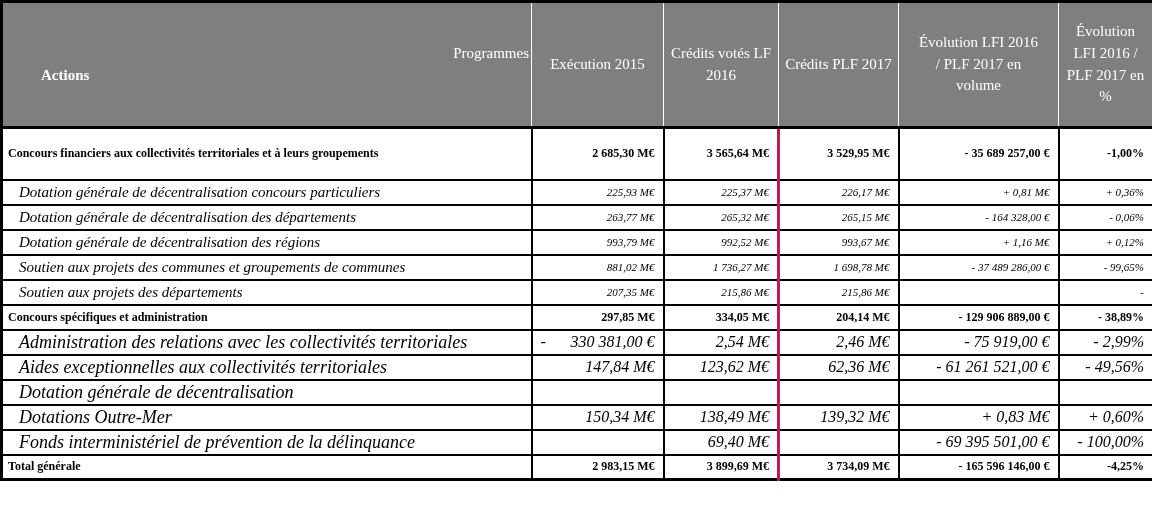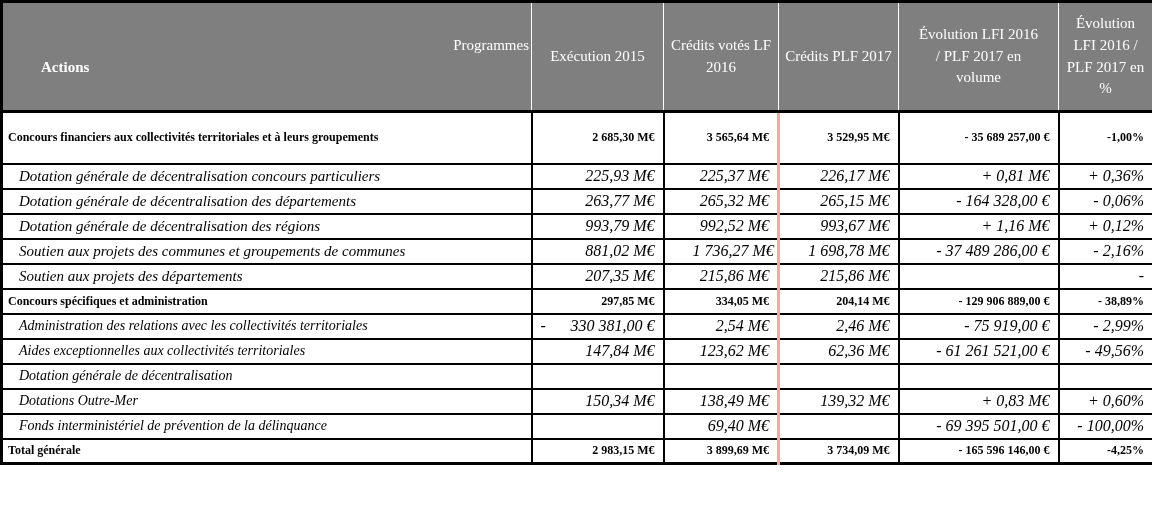--- a/index.html
+++ b/index.html
@@ -32,51 +32,51 @@
     vertical-align: middle;
     border-left: 1px solid #ffffff;
     border-bottom: 3px solid #000;
     padding: 2px;
     line-height: 1.45;
   }
   thead th:first-child { border-left: none; text-align: left; vertical-align: middle; }
   thead th .hdr-line1 { padding-left: 6px; text-align: right; }
   thead th .hdr-line2 { padding-left: 36px; font-weight: bold; }
   thead th .hdr-narrow  { width: 124px; margin: 10px auto; }
-  thead th .hdr-narrow2 { width: 78px;  margin: 8px auto; }
+  thead th .hdr-narrow2 { width: 78px;  margin: 16px auto; }
 
   
   tbody td {
     border: 2px solid #000;
     vertical-align: middle;
     padding: 1px 6px;
     overflow: hidden;
     white-space: nowrap;
   }
   tbody td.label { text-align: left; white-space: normal; }
   tbody td.val   { text-align: right; padding-right: 8px; }
 
   
-  tbody td.thickL { border-left: 3px solid #fca5a5; }
+  tbody td.thickL { border-left: 3px solid #be185d; }
 
   tr.r-tall { height: 52px; }
   tr.r-std  { height: 25px; }
 
   tr.section td, tr.total td {
     font-weight: bold;
     font-size: 12px;
     font-style: normal;
   }
   tr.section td.label, tr.total td.label { padding-left: 5px; line-height: 1.55; }
 
   tr.item-sm td { font-style: italic; font-size: 15px; }
   tr.item-sm td.label { padding-left: 16px; }
-  tr.item-sm td.val   { font-size: 16px; padding-left: 28px; }
-
-  tr.item-lg td { font-style: italic; font-size: 14px; }
+  tr.item-sm td.val   { font-size: 11px; padding-left: 28px; }
+
+  tr.item-lg td { font-style: italic; font-size: 18px; }
   tr.item-lg td.label { padding-left: 16px; }
   tr.item-lg td.val   { font-size: 16px; }
 
   
   td.acct .sign { float: left; padding-left: 2px; }
 </style>
 </head>
 <body>
 
 <table class="budget">
@@ -142,21 +142,21 @@
       <td class="val">+ 1,16 M€</td>
       <td class="val">+ 0,12%</td>
     </tr>
 
     <tr class="item-sm r-std">
       <td class="label">Soutien aux projets des communes et groupements de communes</td>
       <td class="val">881,02 M€</td>
       <td class="val">1 736,27 M€</td>
       <td class="val thickL">1 698,78 M€</td>
       <td class="val">- 37 489 286,00 €</td>
-      <td class="val">- 2,16%</td>
+      <td class="val">- 99,65%</td>
     </tr>
 
     <tr class="item-sm r-std">
       <td class="label">Soutien aux projets des départements</td>
       <td class="val">207,35 M€</td>
       <td class="val">215,86 M€</td>
       <td class="val thickL">215,86 M€</td>
       <td class="val"></td>
       <td class="val">-</td>
     </tr>

